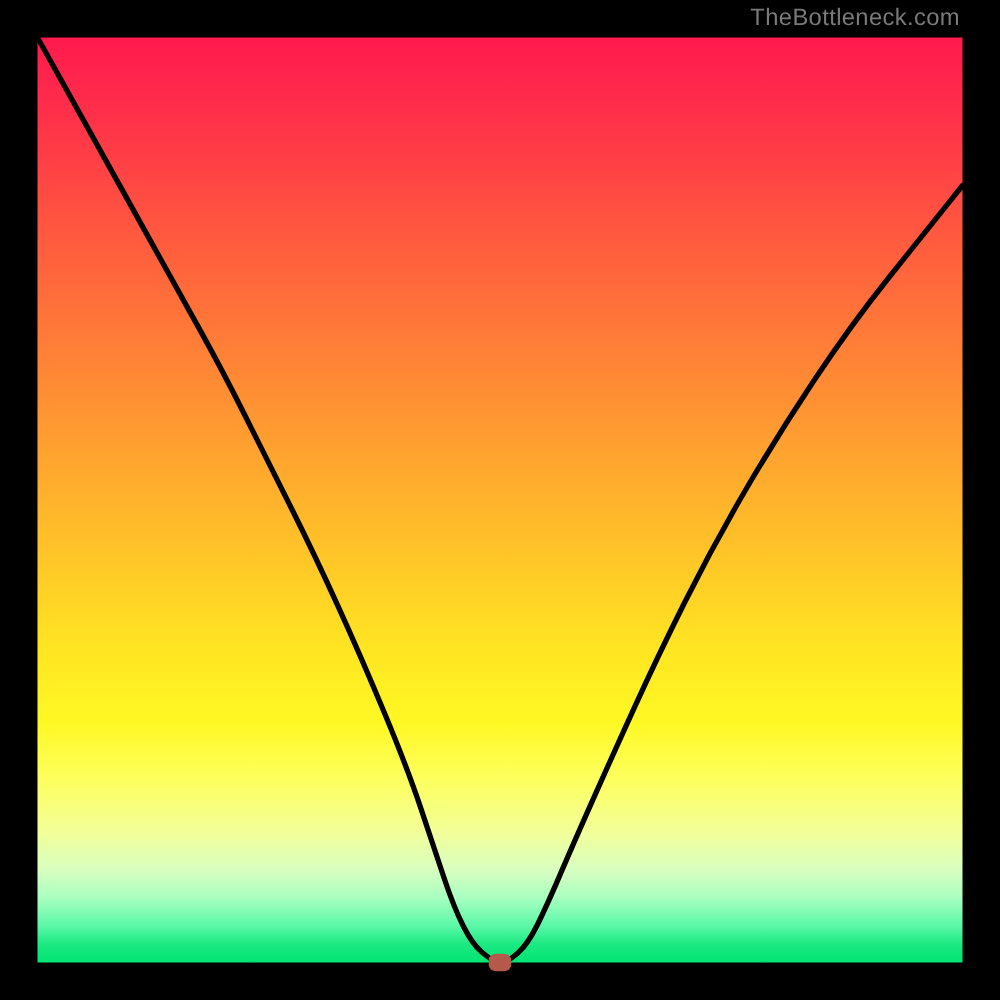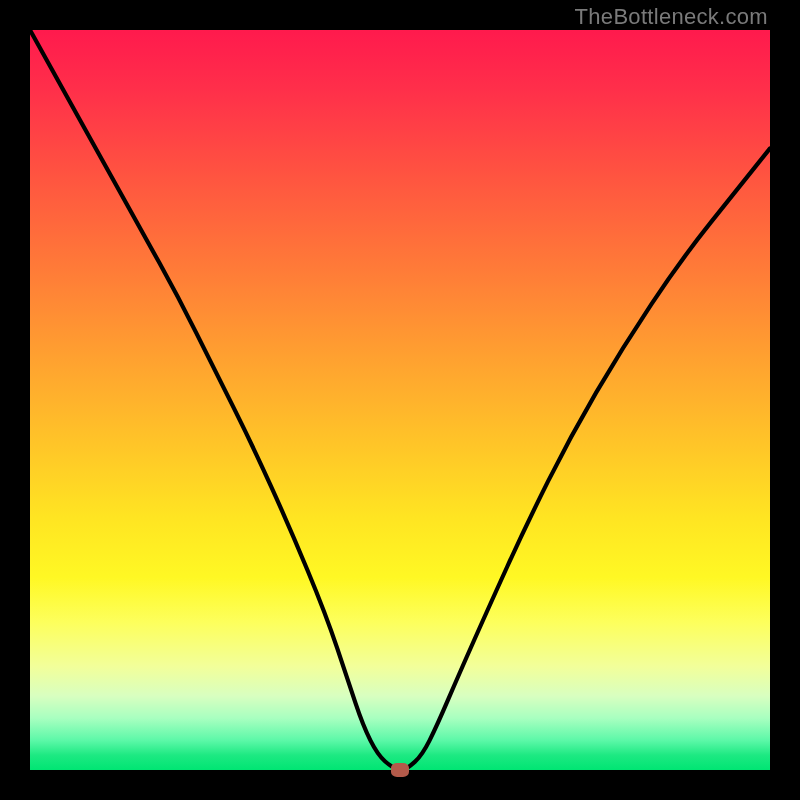--- a/index.html
+++ b/index.html
@@ -41,21 +41,21 @@
       #5cf8a8 96%,
       #1de982 98%,
       #00e573 100%
     );
   }
   .watermark {
     position: absolute;
     top: 4px;
     right: 32px;
     color: #7a7a7a;
-    font-size: 22px;
+    font-size: 19px;
     font-weight: 500;
     letter-spacing: 0.3px;
     user-select: none;
   }
   svg.curve {
     position: absolute;
     left: 0;
     top: 0;
     width: 740px;
     height: 740px;

